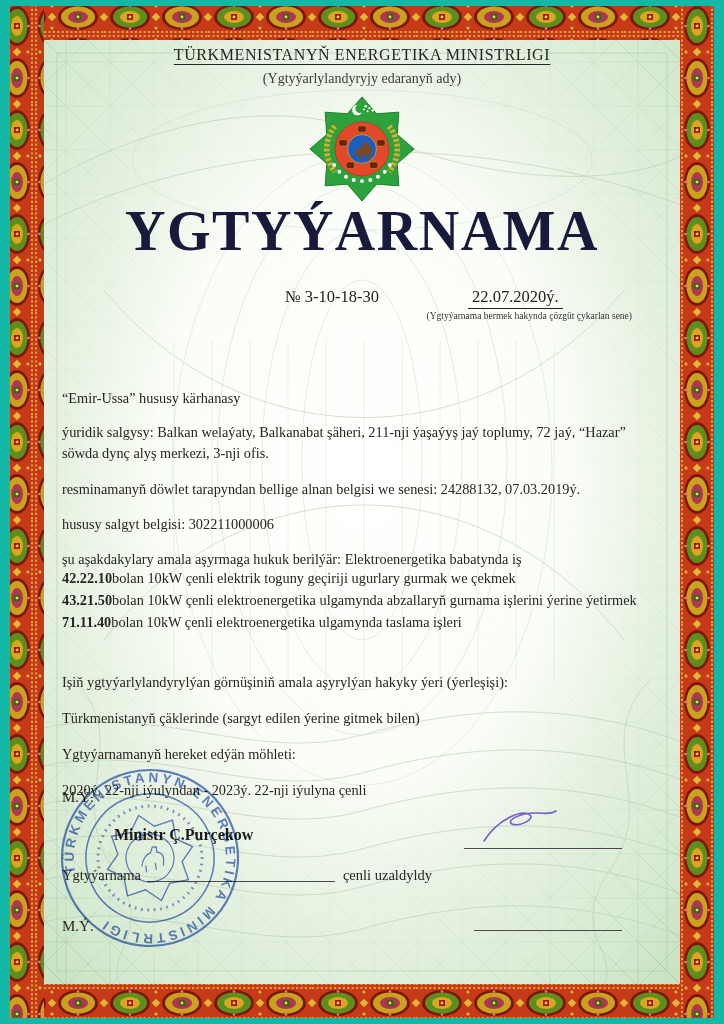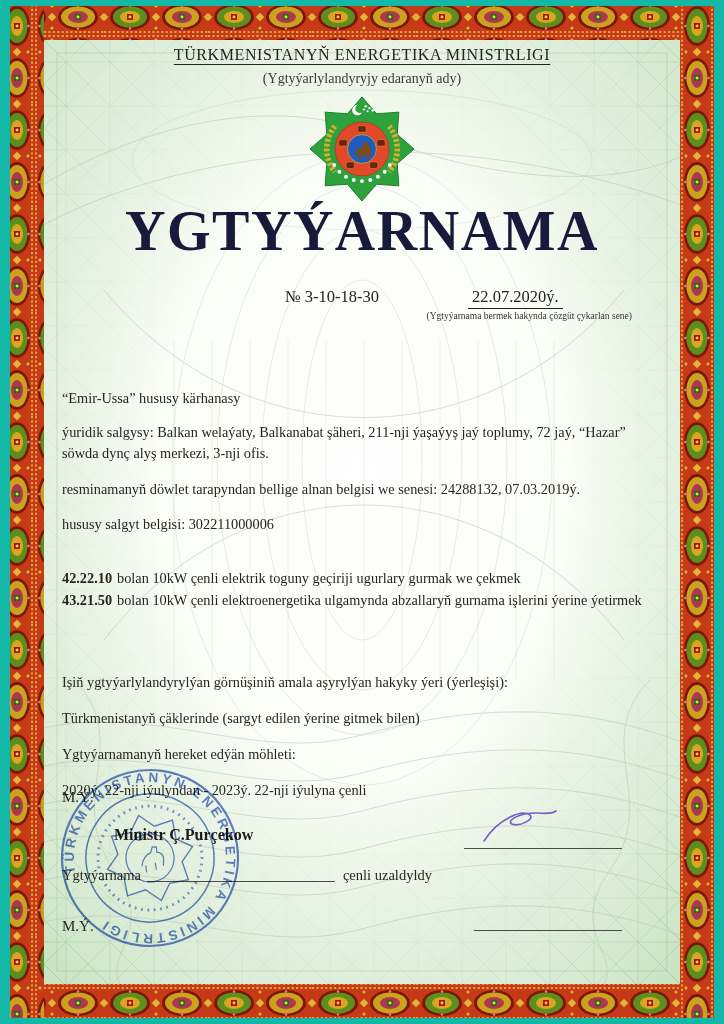--- a/index.html
+++ b/index.html
@@ -12,21 +12,21 @@
   .center{left:0;width:100%;text-align:center;}
   .ministry{font-size:16px;letter-spacing:.6px;color:#232323;text-decoration:underline;text-underline-offset:4px;}
   .ministry-cap{font-size:14px;color:#3a3a3a;}
   .doc-title{font-size:56px;font-weight:bold;color:#181a3c;letter-spacing:1.5px;line-height:58px;}
   .numrow{font-size:16.5px;color:#222;}
   .num{left:241px;top:247px;}
   .date{left:424px;top:247px;border-bottom:1.4px solid #222;padding:0 4px 1px 4px;}
   .date-cap{left:280px;top:271px;width:308px;text-align:right;font-size:9.5px;color:#333;}
   .para{left:18px;width:600px;font-size:14.3px;line-height:21px;color:#27251f;}
   .acts{left:18px;width:600px;font-size:14.3px;line-height:22px;color:#27251f;}
-  .code{font-weight:bold;margin-right:5px;}
+  .code{font-weight:bold;}
   .my{font-size:15px;color:#27251f;}
   .minister{left:70px;top:786px;font-size:16px;font-weight:bold;color:#1d1c1a;}
   .sig-line{border-bottom:1.4px solid #4a4a4a;}
   .ext-row{left:18px;top:827px;font-size:14.5px;color:#27251f;display:flex;align-items:flex-end;}
   .ext-blank{display:inline-block;width:188px;border-bottom:1.3px solid #4a4a4a;height:14px;margin:0 8px 2px 6px;}
   .stamp{position:absolute;left:52px;top:760px;mix-blend-mode:multiply;opacity:.8;}
   .signature{position:absolute;left:480px;top:805px;opacity:.92;}
 </style>
 </head>
 <body>
@@ -189,24 +189,26 @@
     <div class="abs center doc-title" style="top:162px">YGTYÝARNAMA</div>
 
     <span class="abs numrow num">№ 3-10-18-30</span>
     <span class="abs numrow date">22.07.2020ý.</span>
     <div class="abs date-cap">(Ygtyýarnama bermek hakynda çözgüt çykarlan sene)</div>
 
     <p class="abs para" style="top:334px">“Emir-Ussa” hususy kärhanasy</p>
     <p class="abs para" style="top:368px">ýuridik salgysy: Balkan welaýaty, Balkanabat şäheri, 211-nji ýaşaýyş jaý toplumy, 72 jaý, “Hazar” söwda dynç alyş merkezi, 3-nji ofis.</p>
     <p class="abs para" style="top:425px">resminamanyň döwlet tarapyndan bellige alnan belgisi we senesi:  24288132,  07.03.2019ý.</p>
     <p class="abs para" style="top:460px">hususy salgyt belgisi: 302211000006</p>
+    <p class="abs para" style="top:495px">şu aşakdakylary amala aşyrmaga hukuk berilýär:  Elektroenergetika babatynda iş</p>
 
     <div class="abs acts" style="top:527px">
       <div><span class="code">42.22.10</span><span>bolan 10kW çenli elektrik toguny geçiriji ugurlary gurmak we çekmek</span></div>
       <div><span class="code">43.21.50</span><span>bolan 10kW çenli elektroenergetika ulgamynda abzallaryň gurnama işlerini ýerine ýetirmek</span></div>
+      <div><span class="code">71.11.40</span><span>bolan 10kW çenli elektroenergetika ulgamynda taslama işleri</span></div>
     </div>
 
     <p class="abs para" style="top:618px">Işiň ygtyýarlylandyrylýan görnüşiniň amala aşyrylýan hakyky ýeri (ýerleşişi):</p>
     <p class="abs para" style="top:690px">Ygtyýarnamanyň hereket edýän möhleti:</p>
     <p class="abs para" style="top:654px">Türkmenistanyň çäklerinde (sargyt edilen ýerine gitmek bilen)</p>
     <p class="abs para" style="top:726px">2020ý. 22-nji iýulyndan  - 2023ý. 22-nji iýulyna çenli</p>
 
     <span class="abs my" style="left:18px;top:749px">M.Ý.</span>
     <span class="abs minister">Ministr  Ç.Purçekow</span>
     <div class="abs sig-line" style="left:420px;top:793px;width:158px;height:15px"></div>

